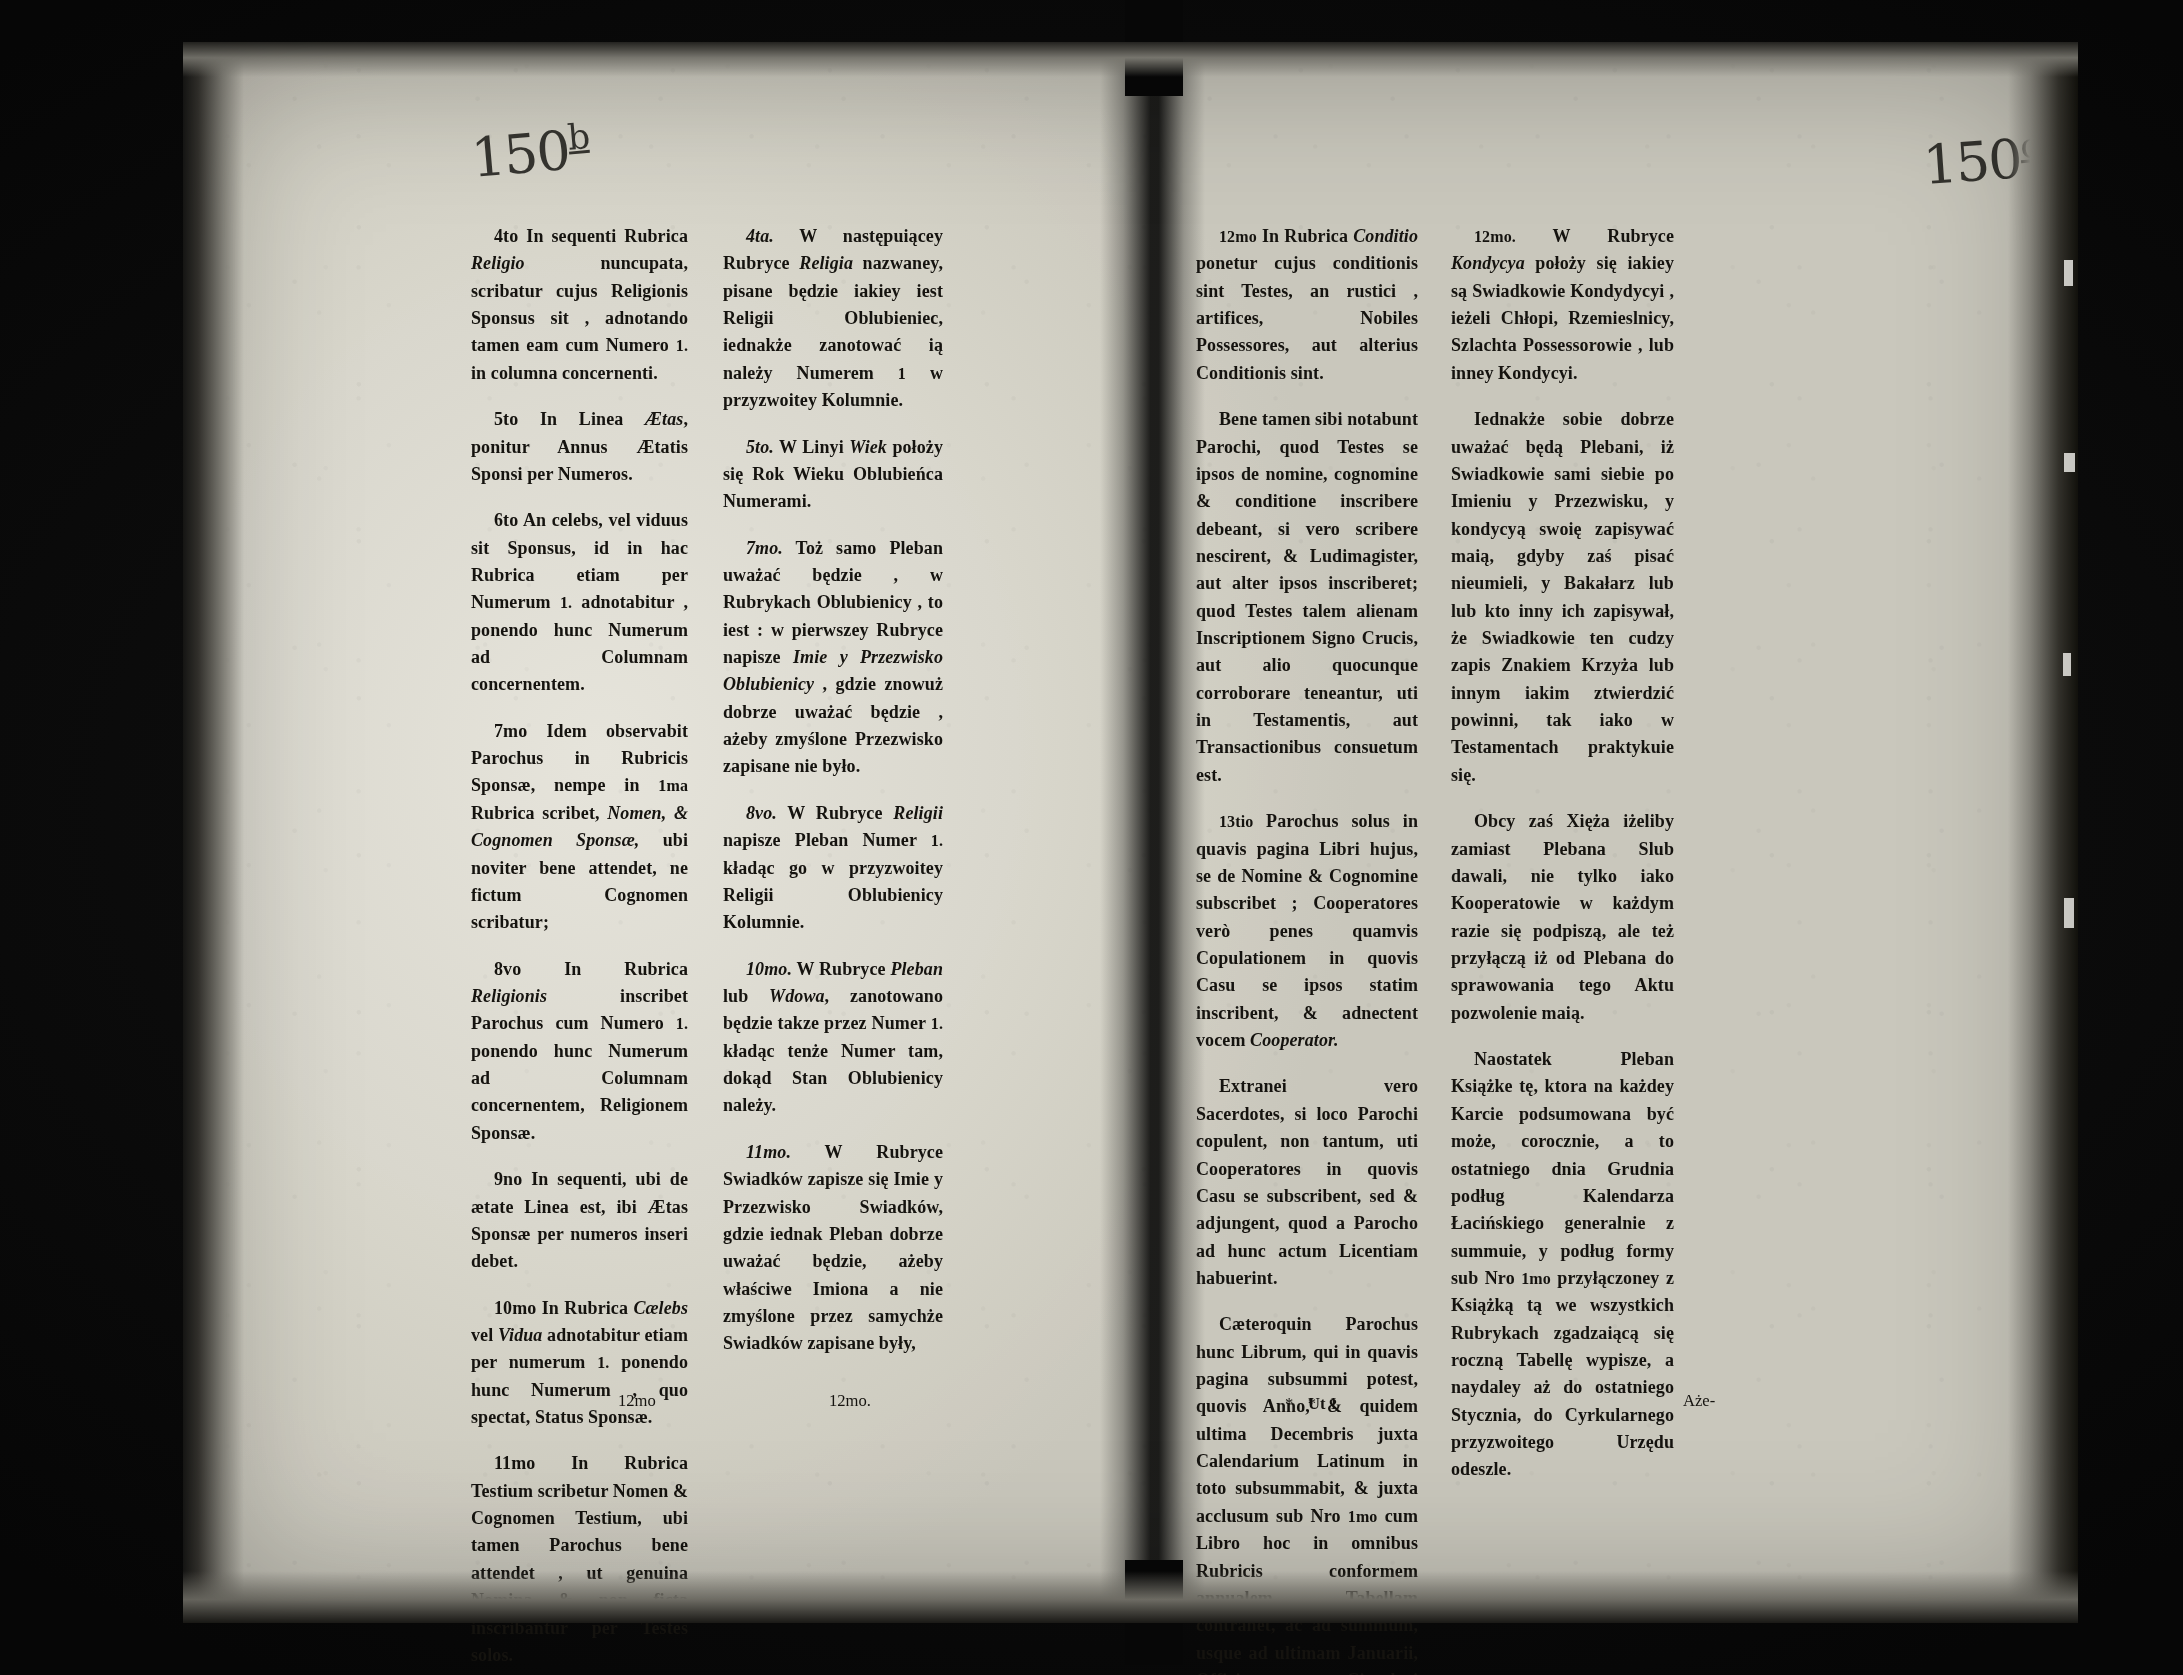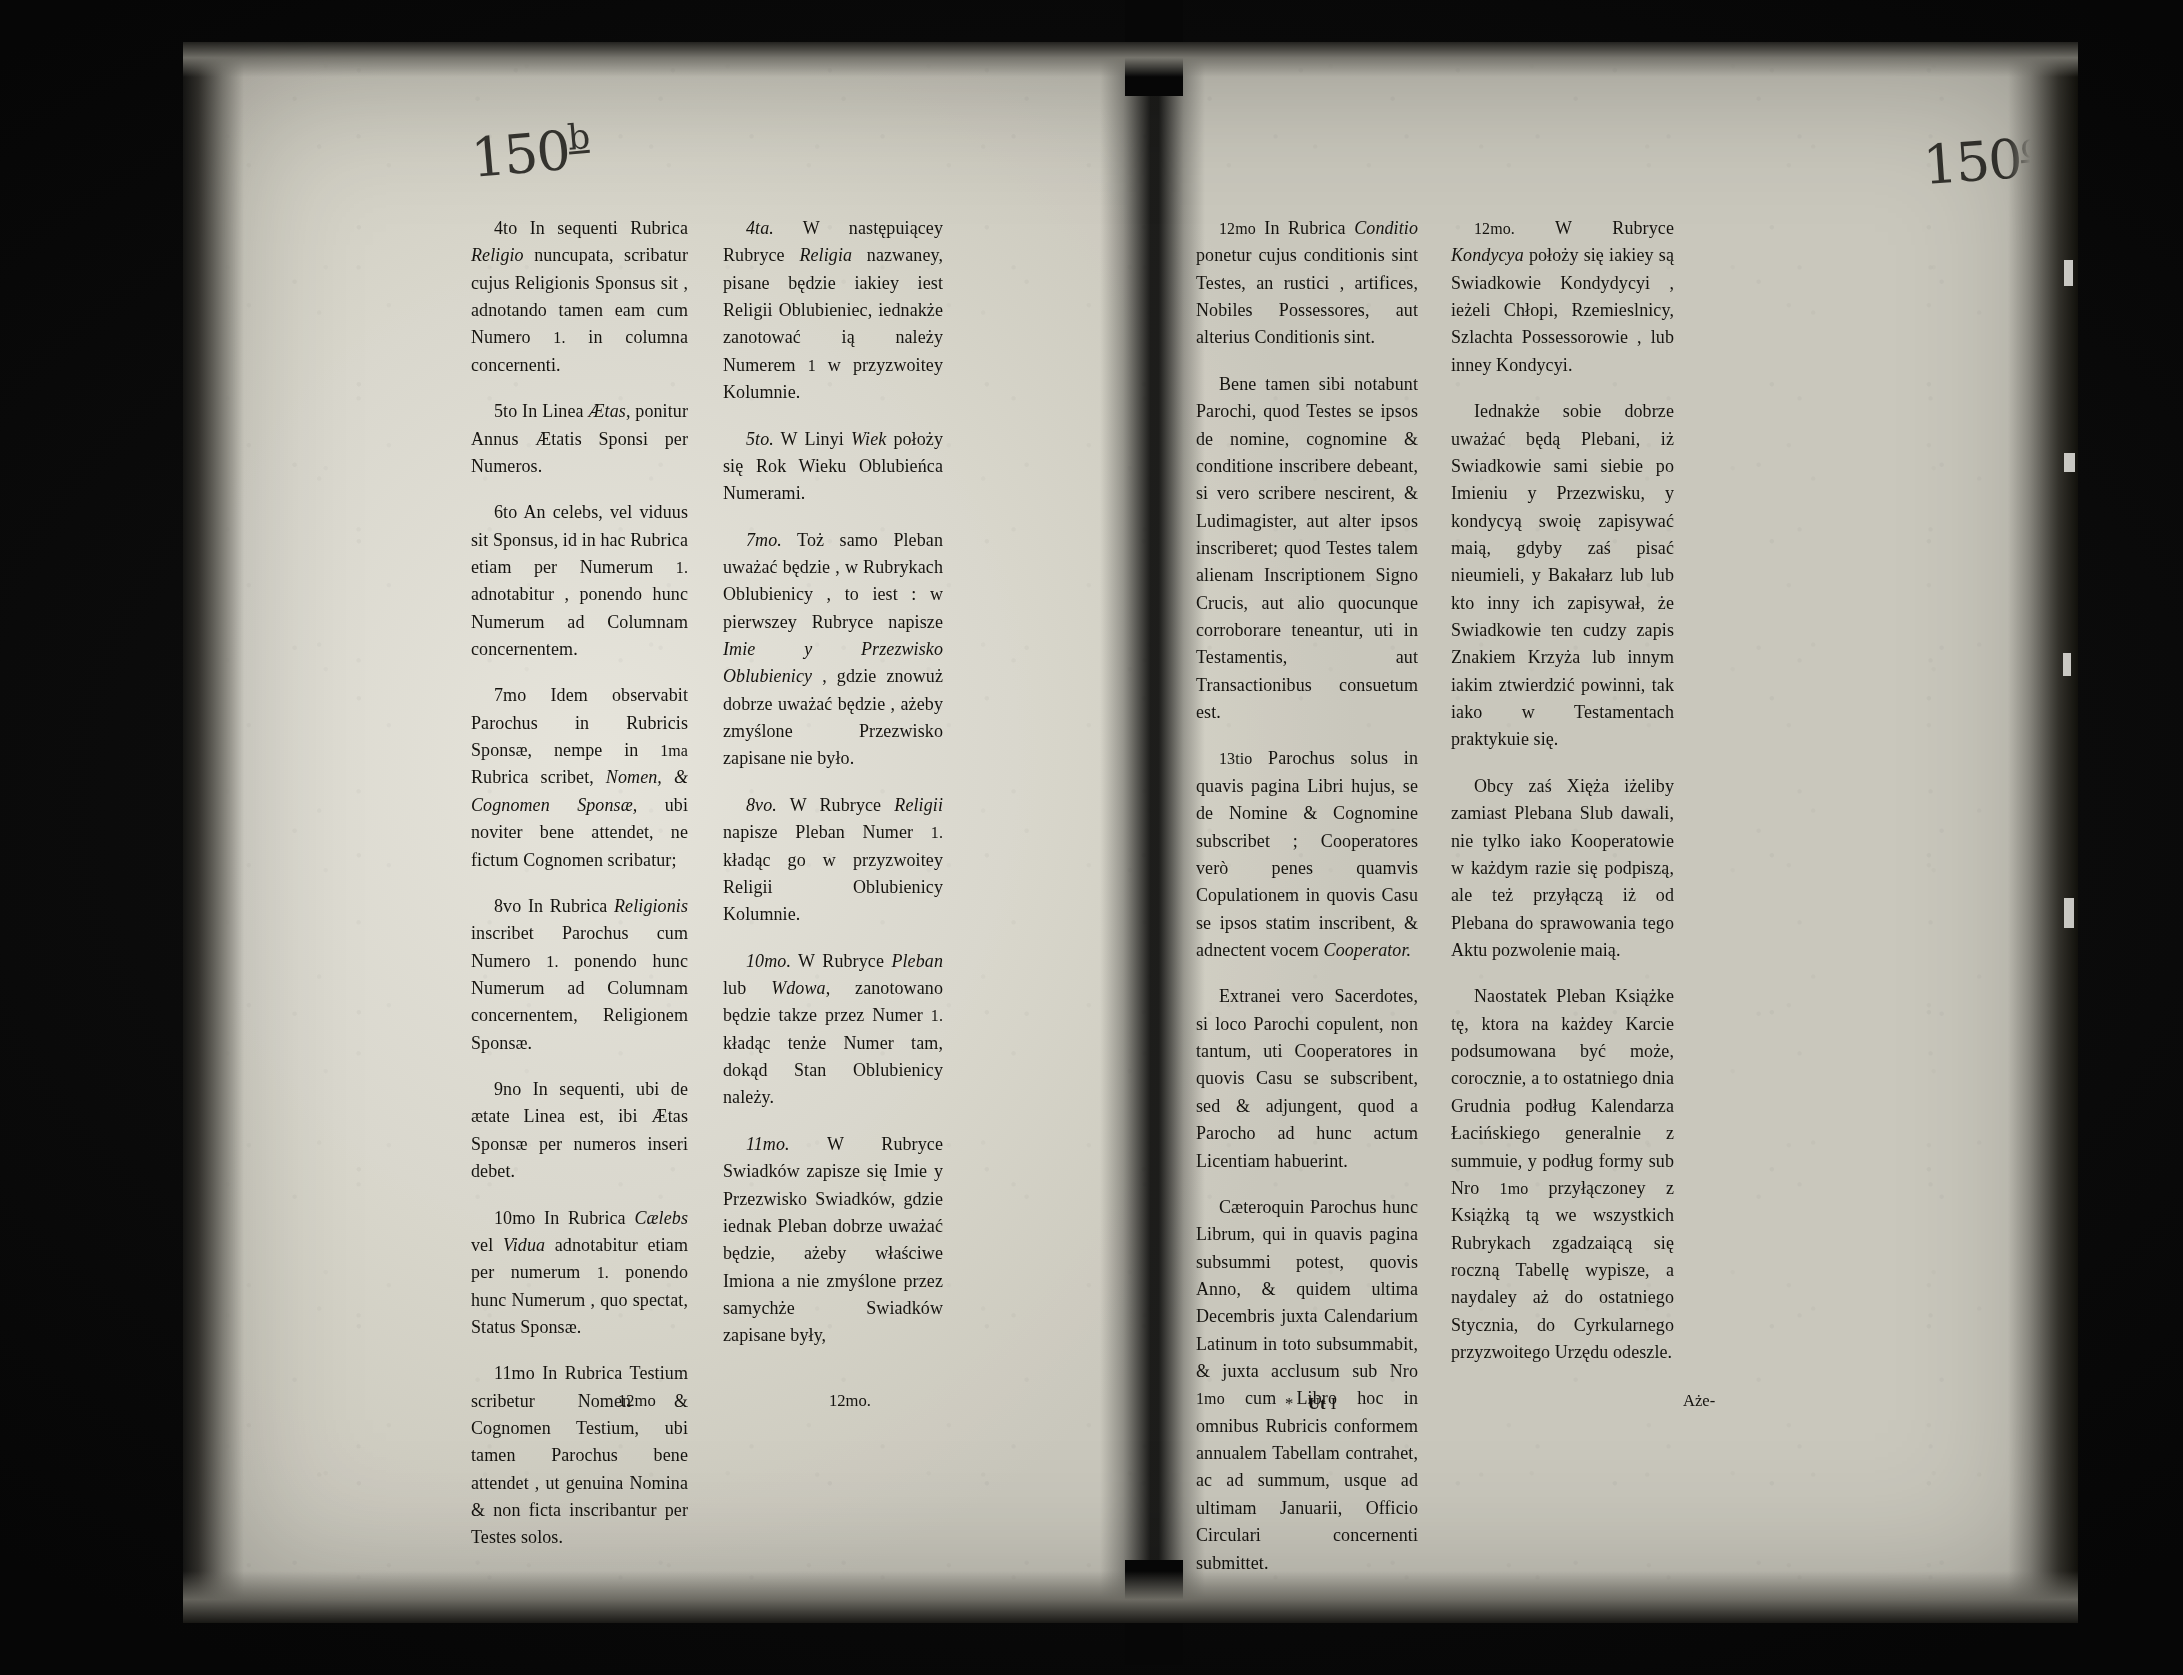--- a/index.html
+++ b/index.html
@@ -113,22 +113,23 @@
   .col {
     position: absolute;
     top: 0;
     font-size: 18px;
     line-height: 1.52;
     color: #15130f;
     text-align: justify;
     letter-spacing: 0.1px;
   }
   .col p {
-    margin: 0 0 19px 0;
+    margin: 8px 0 19px 0;
     text-indent: 23px;
+    font-weight: bold;
   }
   .it { font-style: italic; }
   .sm { font-size: 16px; }
 
   
   #c1 { left: 288px;  top: 173px; width: 217px; }
   #c2 { left: 540px;  top: 173px; width: 220px; }
   #c3 { left: 1013px; top: 173px; width: 222px; }
   #c4 { left: 1268px; top: 173px; width: 223px; }
 

